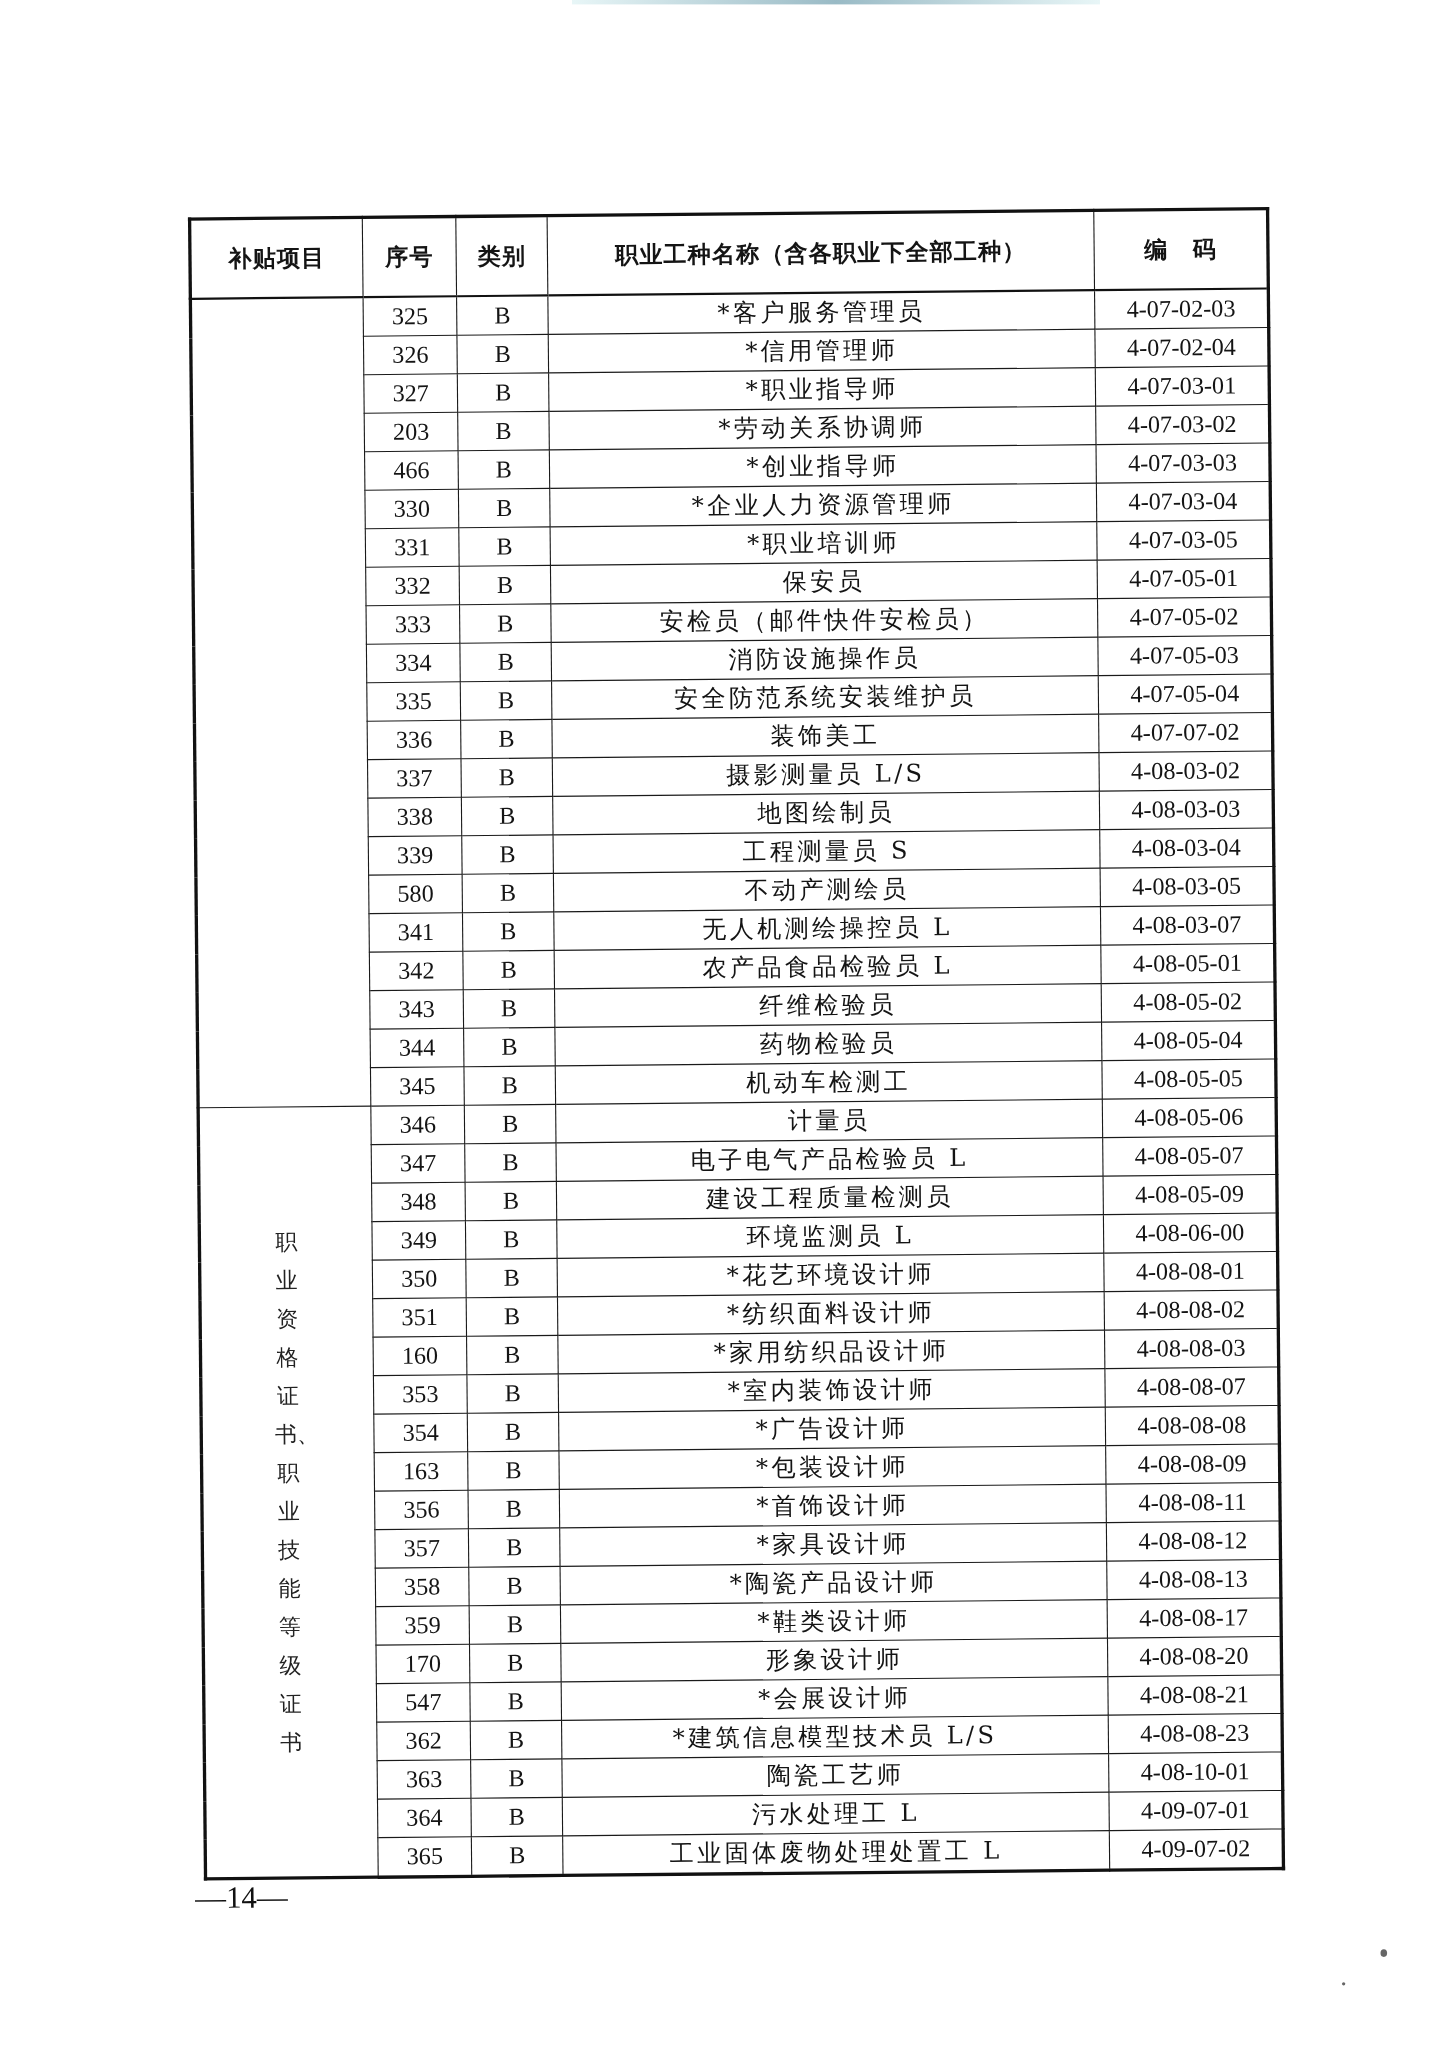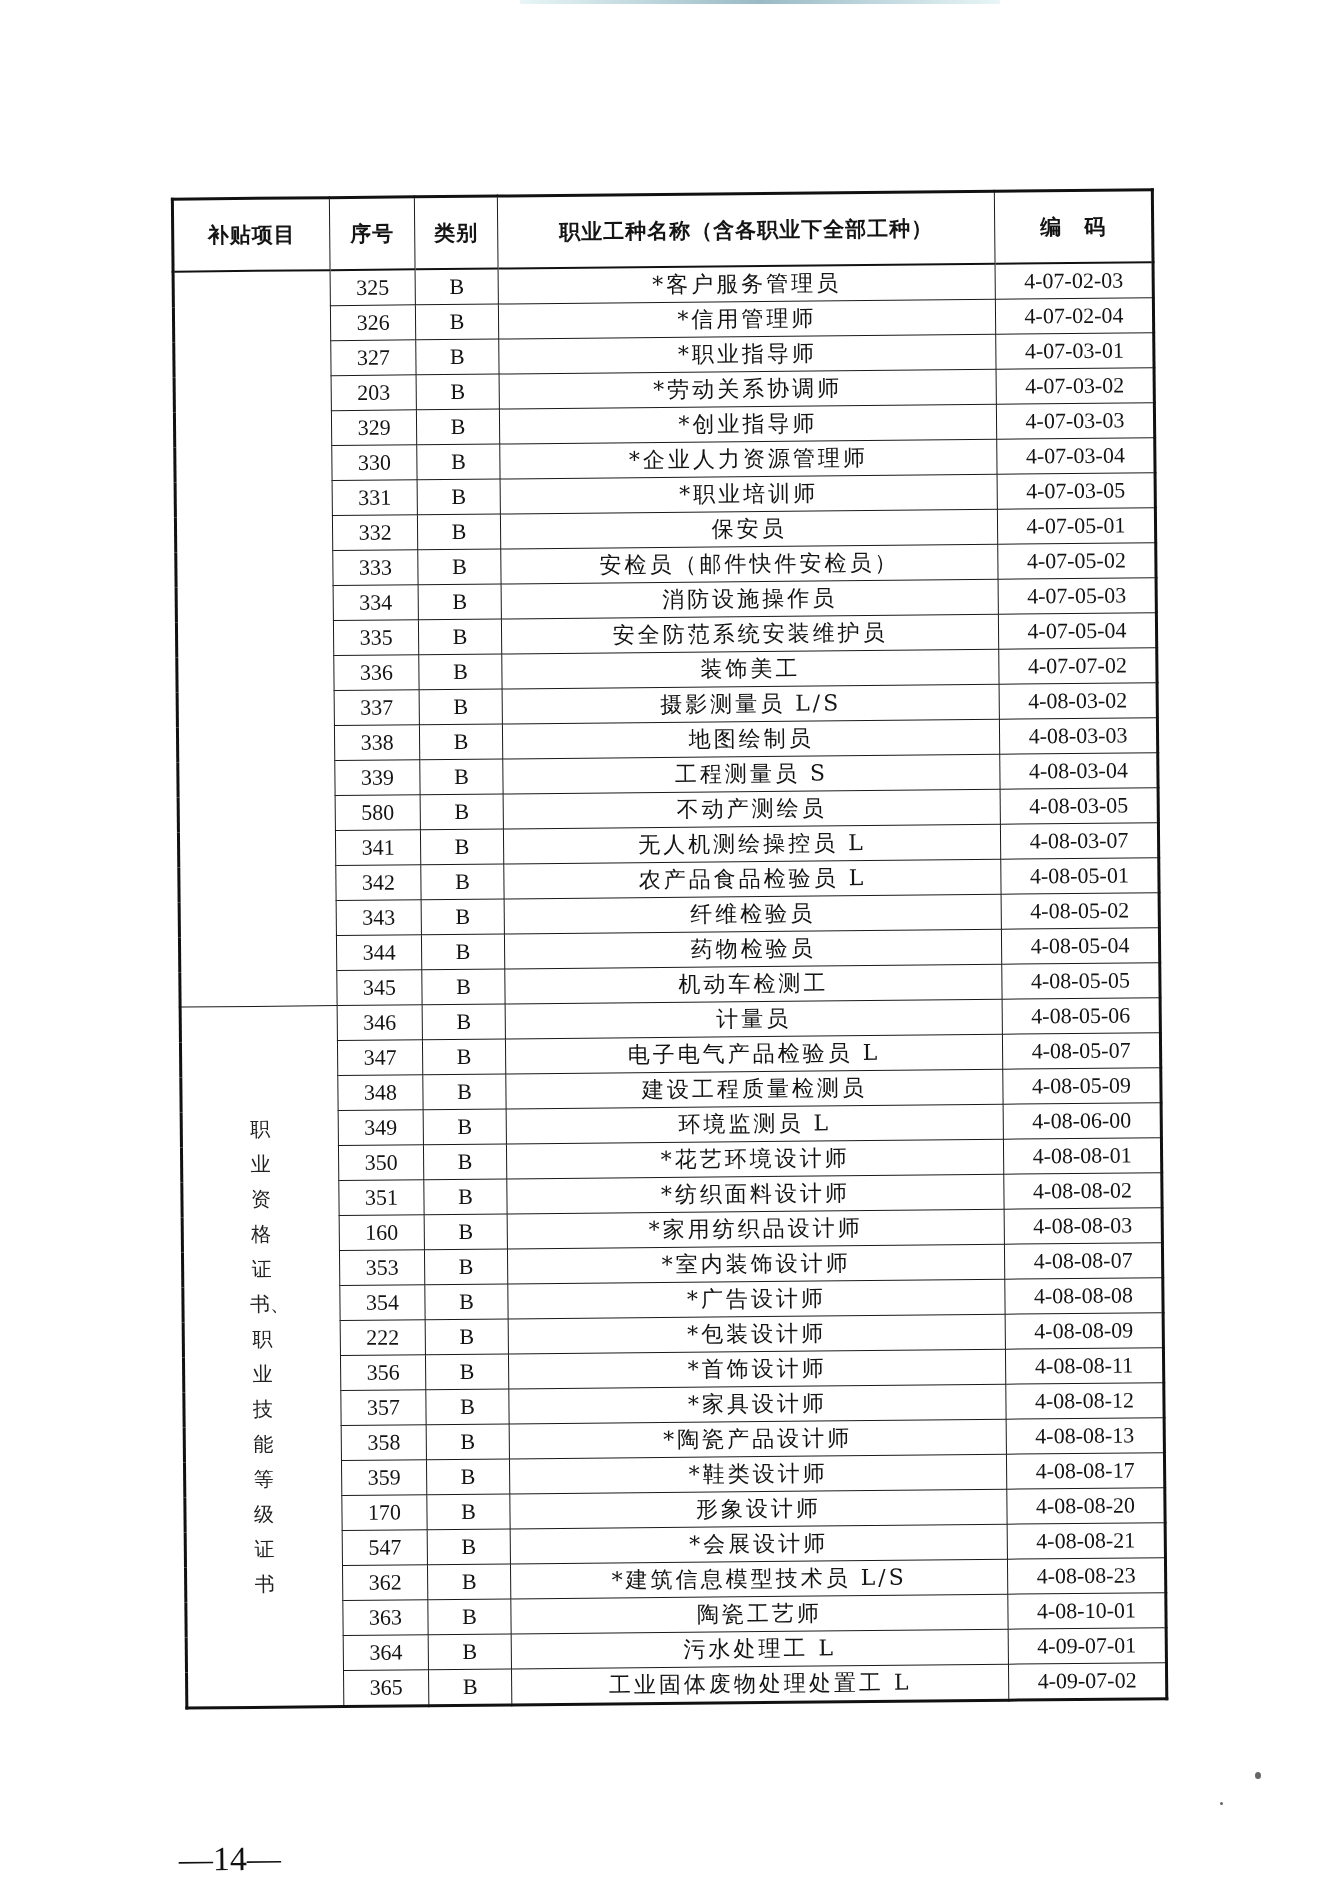--- a/index.html
+++ b/index.html
@@ -15,22 +15,22 @@
   table.main th { height: 70px; font-family: "DejaVu Sans", "Liberation Sans", sans-serif; font-weight: bold;
                   font-size: 21px; letter-spacing: 1px; border-bottom: 2.5px solid #111; }
   table.main td { height: 34px; font-size: 22px; }
   td.num { font-family: Liberation Serif, serif; font-size: 23px; line-height: 26px; padding-bottom: 6px; }
   td.cat { font-family: "Liberation Serif", "DejaVu Serif", serif; font-size: 23px; padding-bottom: 6px; }
   td.name { font-family: "DejaVu Serif", "Liberation Serif", serif; font-size: 21px; letter-spacing: 3px; padding-top: 6px; }
   td.code { font-family: "Liberation Serif", "DejaVu Serif", serif; font-size: 22px; padding-top: 8px; }
   td.group { vertical-align: middle; }
   .vlabel { display: inline-block; width: 24px; font-family: "DejaVu Sans", "Liberation Sans", sans-serif; font-size: 20px;
             line-height: 35px; word-break: break-all; color: #222; }
-  .footer-page { position: absolute; left: 170px; top: 1836px; font-family: "Liberation Serif", "DejaVu Serif", serif;
-                 font-size: 34px; color: #111; }
+  .footer-page { position: absolute; left: 170px; top: 1706px; font-family: "Liberation Serif", "DejaVu Serif", serif;
+                 font-size: 28px; color: #111; }
   .speck { position: absolute; background: #666; border-radius: 50%; }
 </style>
 </head>
 <body>
 
 <div class="top-strip"></div>
 
 <div class="page">
   <table class="main">
     <colgroup>
@@ -69,21 +69,21 @@
           <td class="name">*职业指导师</td>
           <td class="code">4-07-03-01</td>
         </tr>
         <tr>
           <td class="num">203</td>
           <td class="cat">B</td>
           <td class="name">*劳动关系协调师</td>
           <td class="code">4-07-03-02</td>
         </tr>
         <tr>
-          <td class="num">329</td>
+          <td class="num">466</td>
           <td class="cat">B</td>
           <td class="name">*创业指导师</td>
           <td class="code">4-07-03-03</td>
         </tr>
         <tr>
           <td class="num">330</td>
           <td class="cat">B</td>
           <td class="name">*企业人力资源管理师</td>
           <td class="code">4-07-03-04</td>
         </tr>
@@ -226,21 +226,21 @@
           <td class="name">*室内装饰设计师</td>
           <td class="code">4-08-08-07</td>
         </tr>
         <tr>
           <td class="num">354</td>
           <td class="cat">B</td>
           <td class="name">*广告设计师</td>
           <td class="code">4-08-08-08</td>
         </tr>
         <tr>
-          <td class="num">222</td>
+          <td class="num">163</td>
           <td class="cat">B</td>
           <td class="name">*包装设计师</td>
           <td class="code">4-08-08-09</td>
         </tr>
         <tr>
           <td class="num">356</td>
           <td class="cat">B</td>
           <td class="name">*首饰设计师</td>
           <td class="code">4-08-08-11</td>
         </tr>

